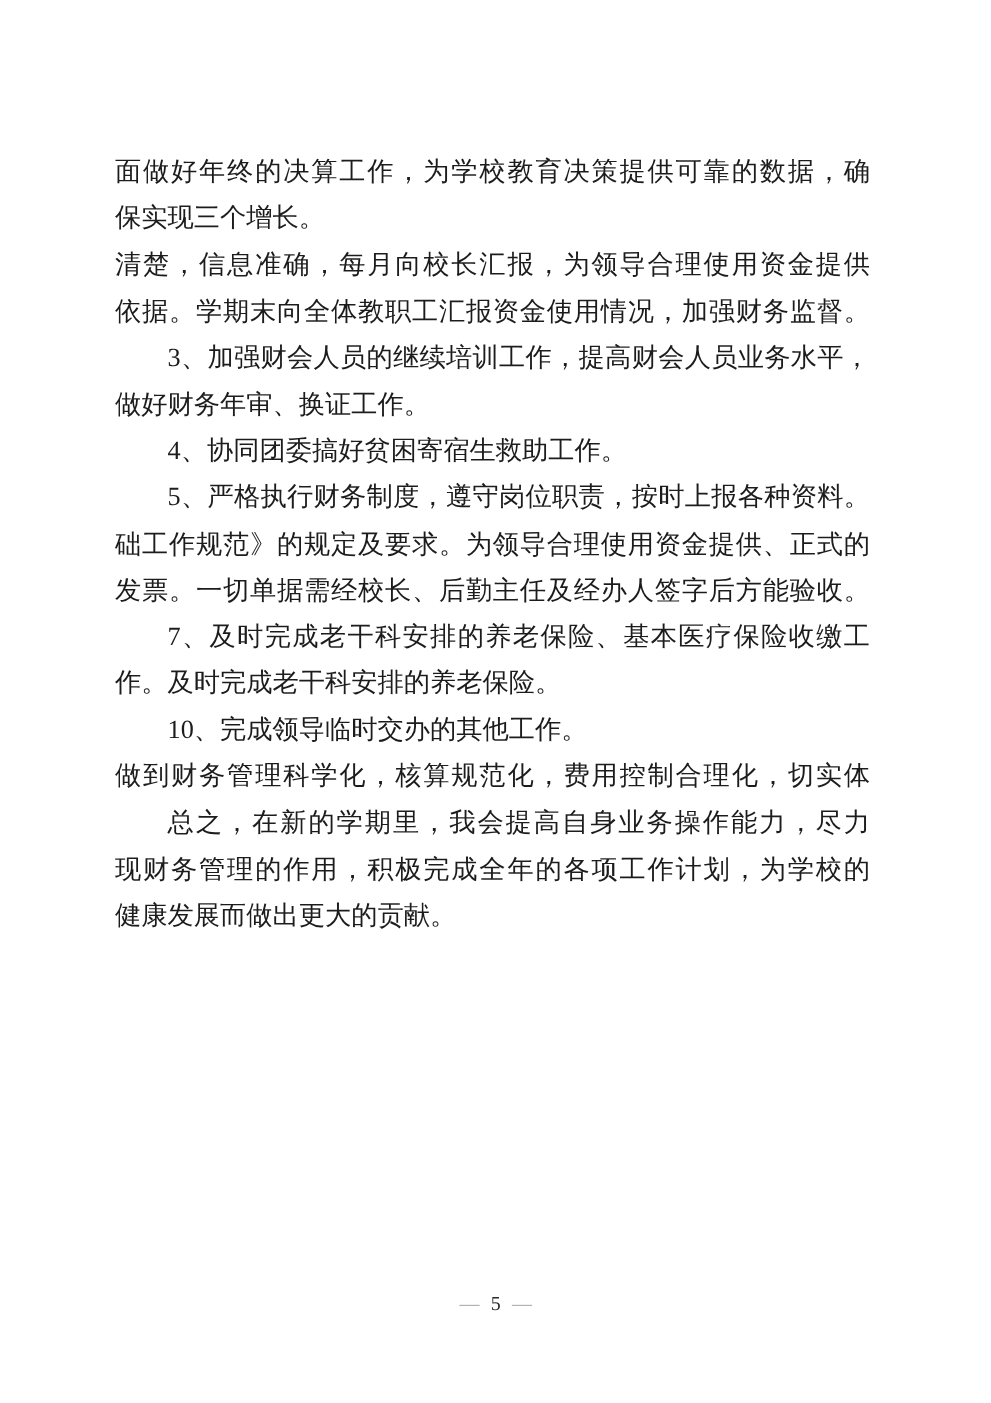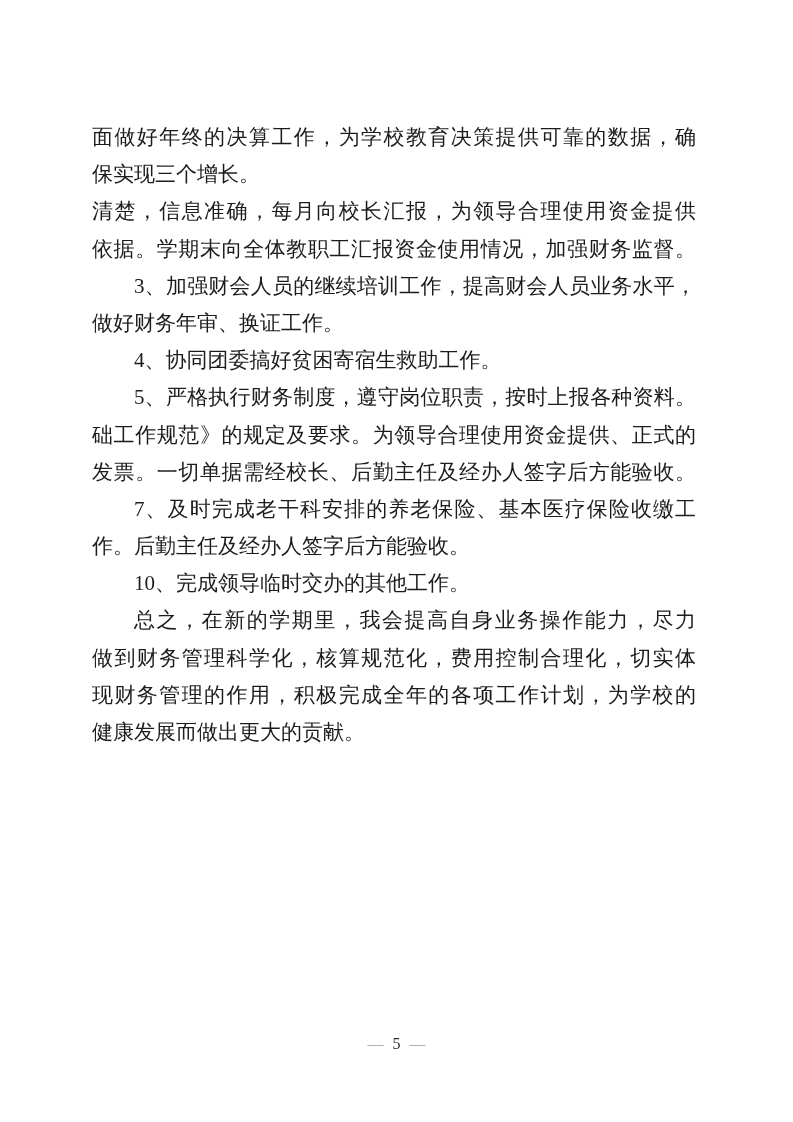--- a/index.html
+++ b/index.html
@@ -89,28 +89,28 @@
       </div>
       <div class="paragraph">
         <div class="line indent fill">5、严格执行财务制度，遵守岗位职责，按时上报各种资料。</div>
       </div>
       <div class="paragraph">
         <div class="line fill">础工作规范》的规定及要求。为领导合理使用资金提供、正式的</div>
         <div class="line fill">发票。一切单据需经校长、后勤主任及经办人签字后方能验收。</div>
       </div>
       <div class="paragraph">
         <div class="line indent fill">7、及时完成老干科安排的养老保险、基本医疗保险收缴工</div>
-        <div class="line">作。后勤主任及经办人签字后方能验收。</div>
+        <div class="line">作。及时完成老干科安排的养老保险。</div>
       </div>
       <div class="paragraph">
         <div class="line indent">10、完成领导临时交办的其他工作。</div>
       </div>
       <div class="paragraph">
+        <div class="line fill">做到财务管理科学化，核算规范化，费用控制合理化，切实体</div>
         <div class="line indent fill">总之，在新的学期里，我会提高自身业务操作能力，尽力</div>
-        <div class="line fill">做到财务管理科学化，核算规范化，费用控制合理化，切实体</div>
         <div class="line fill">现财务管理的作用，积极完成全年的各项工作计划，为学校的</div>
         <div class="line">健康发展而做出更大的贡献。</div>
       </div>
     </div>
   <div class="footer">
     <span class="dash" style="color: rgb(166, 166, 166);">—</span><span class="num" style="color: rgb(43, 43, 43);">5</span><span class="dash" style="color: rgb(166, 166, 166);">—</span>
   </div>
 </div>
 
 </body></html>

